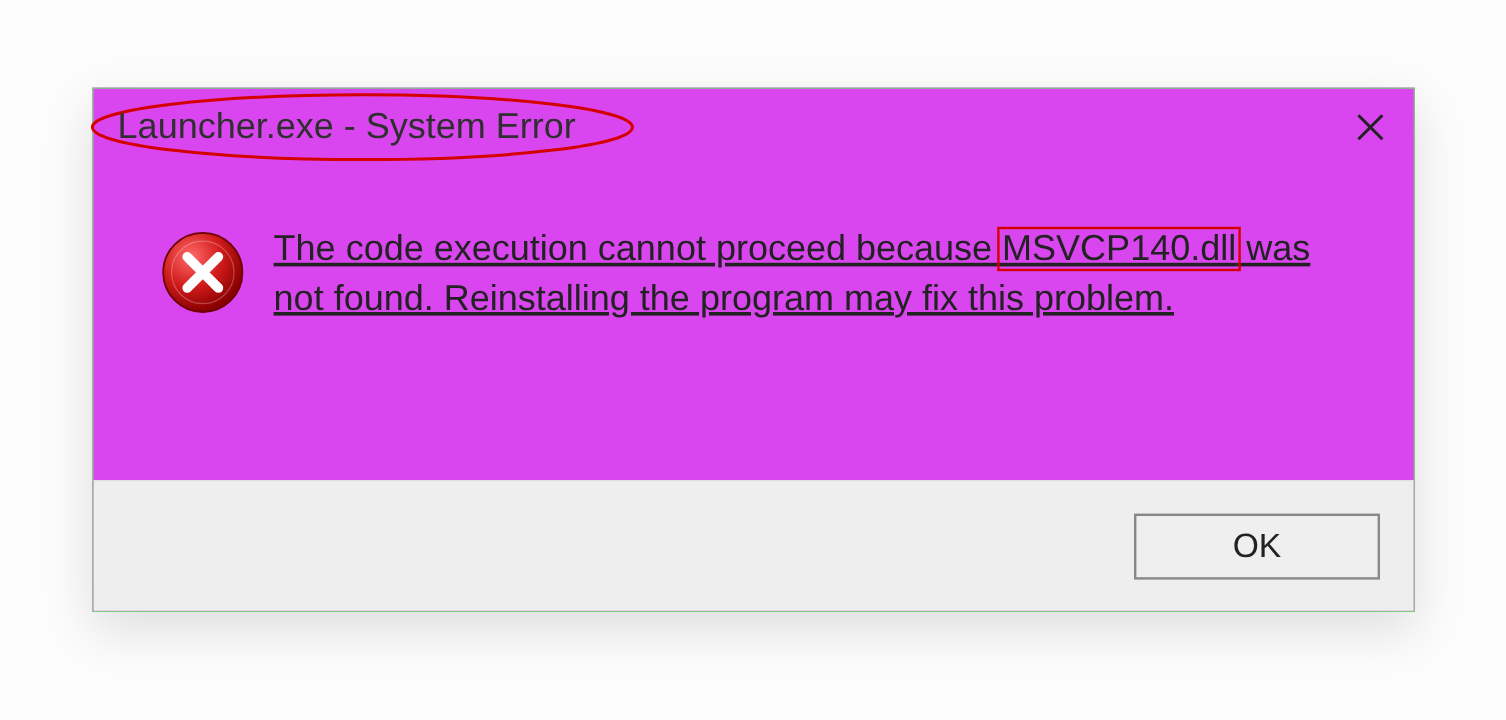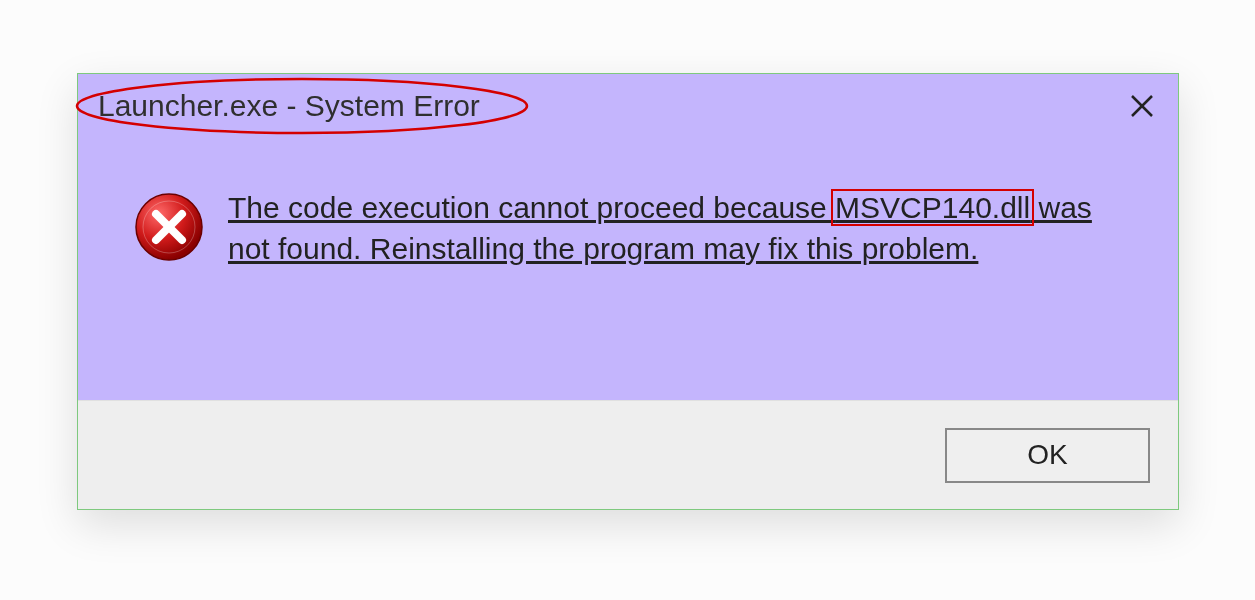--- a/index.html
+++ b/index.html
@@ -11,21 +11,21 @@
     font-family: "Segoe UI", Tahoma, sans-serif;
     -webkit-font-smoothing: antialiased;
   }
 
   .dialog {
     position: absolute;
     left: 77px;
     top: 73px;
     width: 1100px;
     height: 435px;
-    background: #c4b5fd;
+    background: #d946ef;
     border: 1px solid #7ec97e;
     box-shadow: 0 15px 40px rgba(0,0,0,0.12);
   }
 
   .titlebar {
     position: relative;
     height: 64px;
     display: flex;
     align-items: center;
     padding-left: 20px;

